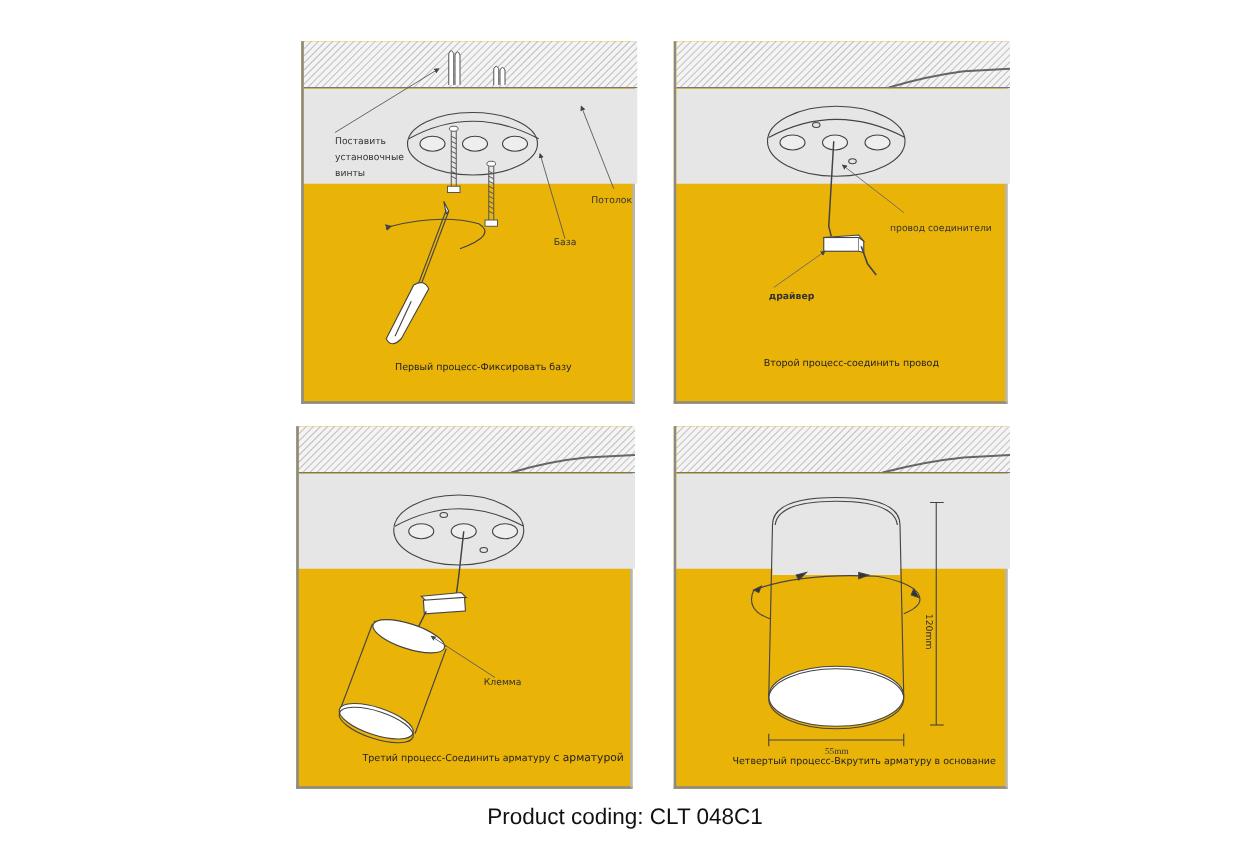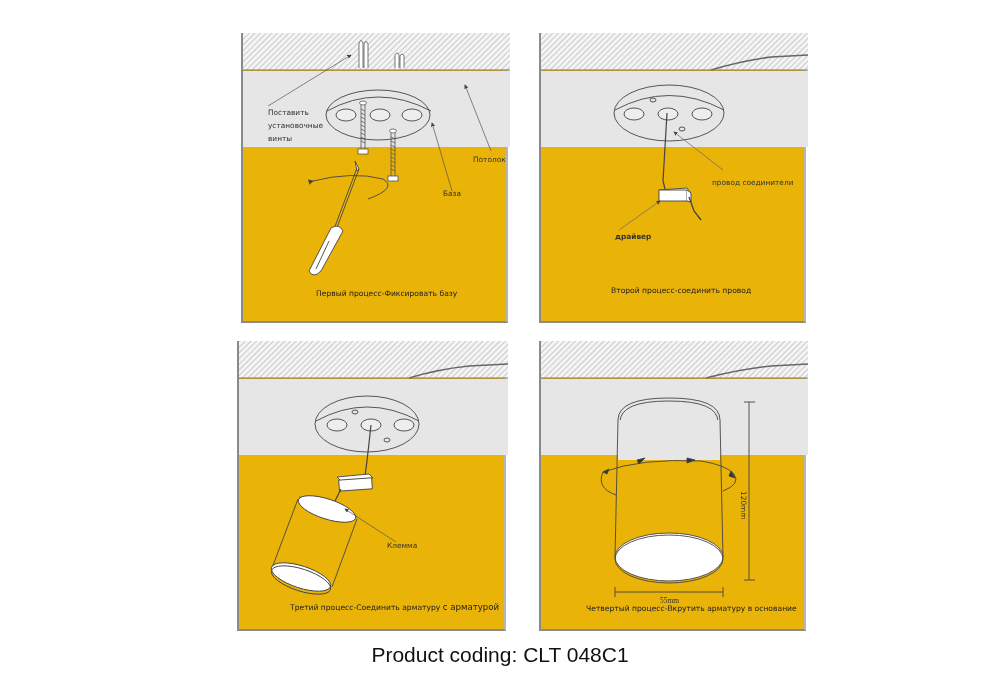--- a/index.html
+++ b/index.html
@@ -5,21 +5,21 @@
   html, body { margin: 0; padding: 0; background: #ffffff; }
   body { width: 1000px; height: 690px; position: relative; overflow: hidden;
          font-family: "DejaVu Sans", sans-serif; color: #222; }
   .panel { position: absolute; width: 267px; height: 290px; background: #eab308;
            border-left: 2px solid #8a8a8a; border-bottom: 2px solid #8a8a8a;
            border-right: 2px solid #b5b5b5; box-sizing: border-box; }
   .panel svg.art { position: absolute; left: 0; top: 0; }
   .lbl { position: absolute; font-size: 7.4px; color: #333; white-space: nowrap; line-height: 1; }
   .caption { position: absolute; font-size: 7.6px; color: #222; white-space: nowrap; line-height: 1; }
   .footer { position: absolute; left: 0; width: 1000px; top: 643px; text-align: center;
-            font-family: "Liberation Sans", sans-serif; font-size: 21px; color: #111; }
+            font-family: "Liberation Sans", sans-serif; font-size: 18px; color: #111; }
 </style>
 </head>
 <body>
 
 <svg width="0" height="0" style="position:absolute">
   <defs>
     <pattern id="hatch" patternUnits="userSpaceOnUse" width="4" height="4" patternTransform="rotate(45)">
       <rect width="4" height="4" fill="#f4f4f4"></rect>
       <line x1="0" y1="0" x2="0" y2="4" stroke="#b3b3b3" stroke-width="1.3"></line>
     </pattern>

